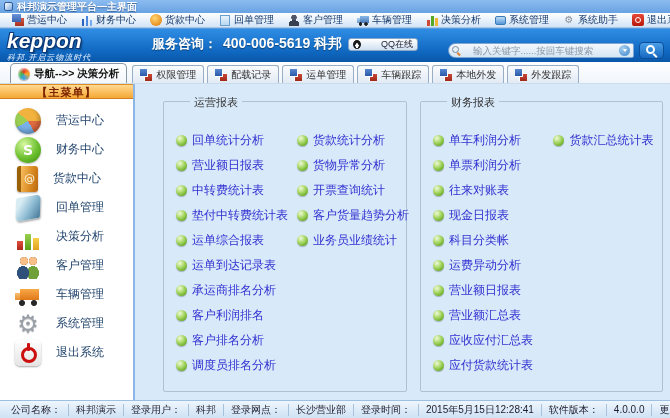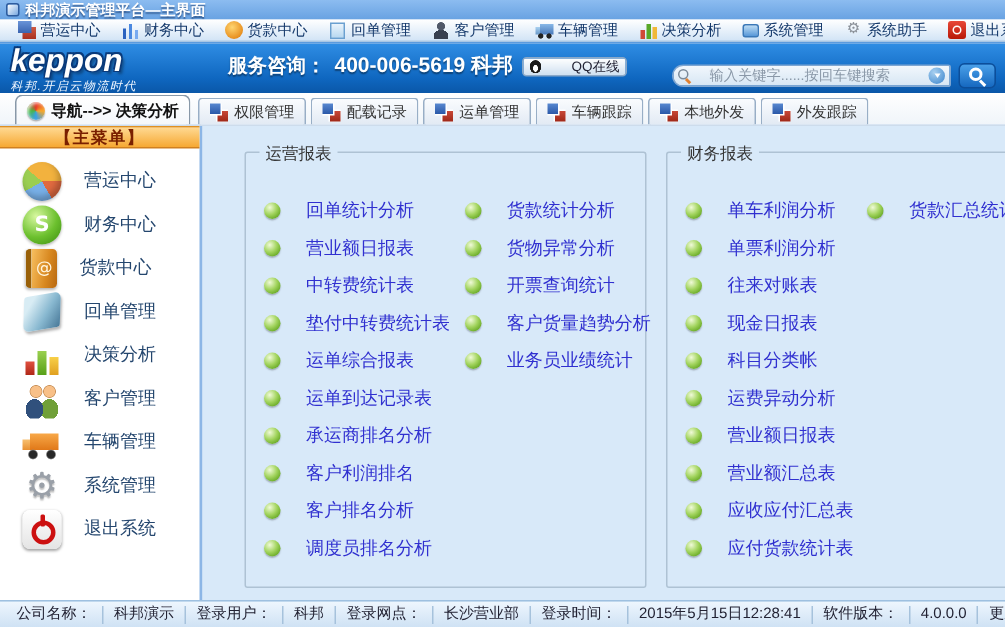--- a/index.html
+++ b/index.html
@@ -79,26 +79,26 @@
   [data-icon="customers-icon"]{background:radial-gradient(circle at 9px 8px,#f8c088 3.5px,#c89058 4px,transparent 4.5px),radial-gradient(circle at 18px 8px,#f8c088 3.5px,#c89058 4px,transparent 4.5px),radial-gradient(ellipse 6px 7px at 8px 20px,#30507c 98%,transparent),radial-gradient(ellipse 6px 7px at 18px 20px,#70a038 98%,transparent)}
   [data-icon="truck-orange-icon"]{background:radial-gradient(circle at 7px 21px,#282828 2.5px,#888 3px,transparent 3.5px),radial-gradient(circle at 19px 21px,#282828 2.5px,#888 3px,transparent 3.5px),linear-gradient(#f8a848,#e07818) 5px 7px/19px 11px no-repeat,linear-gradient(#f8c070,#e89030) 0 11px/7px 7px no-repeat}
   [data-icon="gear-gray-icon"] .glyph{color:#9aa0a8;font-size:24px;font-weight:normal;text-shadow:0 1px 1px rgba(0,0,0,.25)}
   [data-icon="power-icon"]{background:linear-gradient(#ffffff,#e4e4e4);border-radius:5px;box-shadow:0 1px 2px rgba(0,0,0,.35)}
   [data-icon="power-icon"]::before{content:"";position:absolute;left:6px;top:7px;width:10px;height:10px;border:3px solid #cc1010;border-radius:50%}
   [data-icon="power-icon"]::after{content:"";position:absolute;left:11.5px;top:3px;width:3px;height:8px;background:#cc1010;border-radius:1px}
 
   
   .main{flex:1;background:#d8e9f9;display:flex;gap:13px;padding:17px 7px 8px 28px;min-width:0}
   .group{flex:1;border:1px solid #aec2d4;border-radius:2px;position:relative;padding:30px 6px 6px 12px}
-  .group-title{position:absolute;top:-7px;left:9px;background:#d8e9f9;padding:0 4px;font-size:11px;color:#333}
+  .group-title{position:absolute;top:-7px;left:26px;background:#d8e9f9;padding:0 4px;font-size:11px;color:#333}
   .cols{display:flex}
   .col{display:flex;flex-direction:column;gap:8px}
   .col-1{width:54%}
   .col-2{width:46%}
-  .report-link{display:flex;align-items:center;gap:17px;height:17px;cursor:pointer;white-space:nowrap}
+  .report-link{display:flex;align-items:center;gap:5px;height:17px;cursor:pointer;white-space:nowrap}
   .orb{width:11px;height:11px;border-radius:50%;background:radial-gradient(circle at 35% 30%,#f0fad8,#a2d45e 45%,#66a824 80%,#4c8c16);box-shadow:0 1px 1px rgba(0,0,0,.25);flex:none}
   .report-label{font-size:12px;color:#3030d0}
 
   
   .statusbar{height:18px;background:linear-gradient(#eef6fe,#cfe2f4);border-top:1px solid #9ec0e0;display:flex;align-items:center;padding-left:4px;flex:none;font-size:10px;color:#223;white-space:nowrap;overflow:hidden}
   .seg{padding:0 7px;border-right:1px solid #a6c2dc;height:12px;line-height:12px}
 </style>
 </head>
 <body>
 

